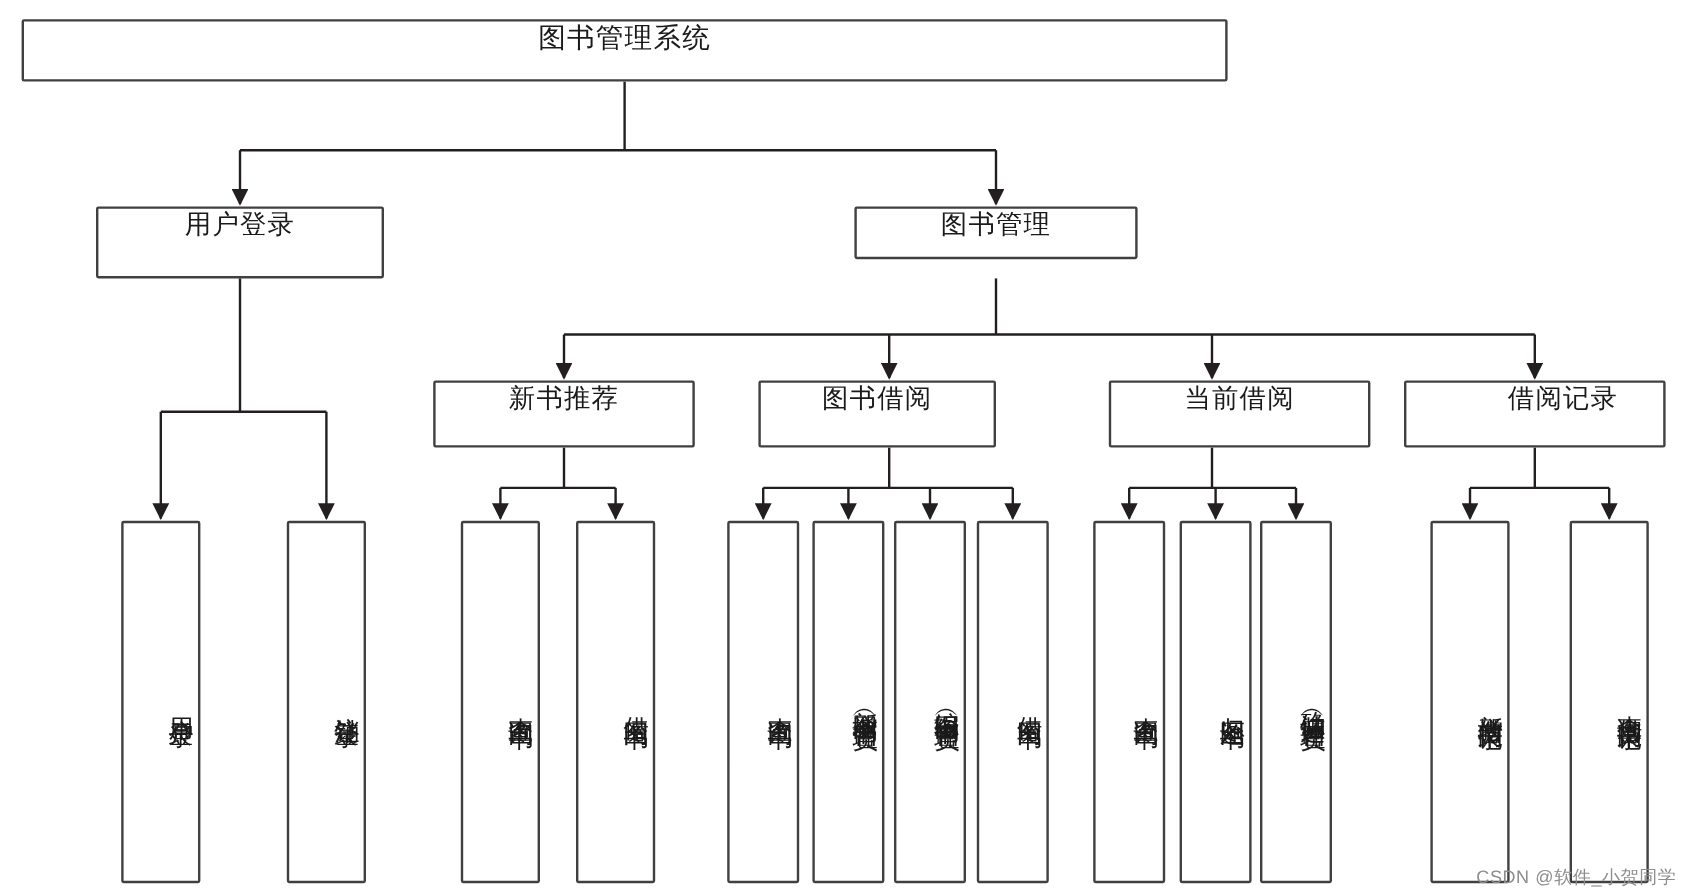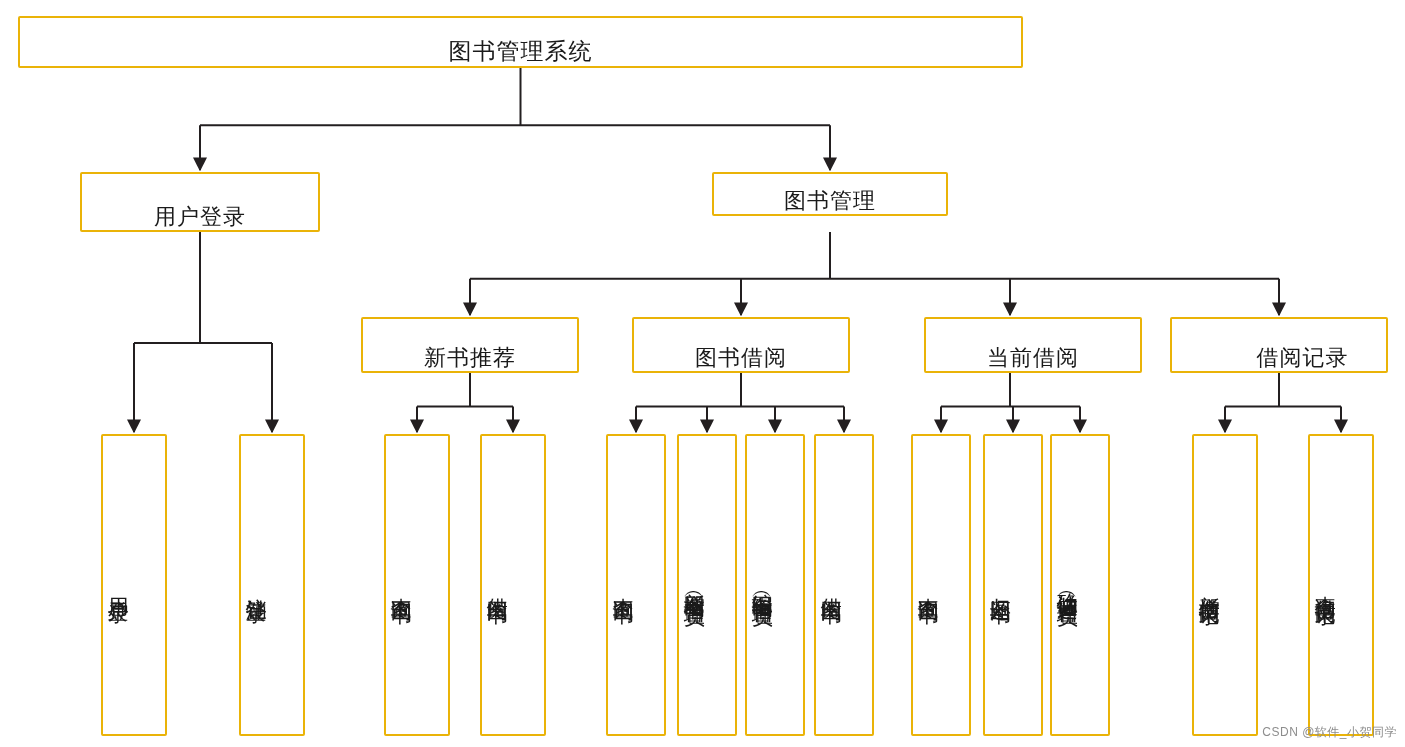--- a/index.html
+++ b/index.html
@@ -21,24 +21,24 @@
   #edges {
     position: absolute;
     left: 0;
     top: 0;
     width: 1405px;
     height: 747px;
   }
   .node {
     position: absolute;
     box-sizing: border-box;
-    border: 2px solid #eab308;
+    border: 2px solid #404040;
     background: #ffffff;
     display: flex;
-    align-items: flex-end;
+    align-items: flex-start;
     justify-content: center;
     text-align: center;
     border-radius: 2px;
   }
   .node.horiz {
     font-size: 22px;
     line-height: 1.2;
     letter-spacing: 1px;
   }
   .node.vert {
@@ -57,21 +57,21 @@
   }
   .node .label {
     display: block;
     white-space: pre-line;
   }
   .node.root { font-size: 23px; }
   #watermark {
     position: absolute;
     right: 8px;
     bottom: 6px;
-    font-size: 12px;
+    font-size: 15px;
     color: #8d8d8d;
     letter-spacing: 0.5px;
     user-select: none;
     margin-left: 45px;
   }
 </style>
 </head>
 <body>
 
 <div id="canvas">
@@ -121,21 +121,21 @@
       </div>
       <div class="node horiz" style="left: 80px; top: 172px; width: 240px; height: 60px;">
         <span class="label">用户登录</span>
       </div>
       <div class="node horiz" style="left: 712px; top: 172px; width: 236px; height: 44px;">
         <span class="label">图书管理</span>
       </div>
       <div class="node horiz" style="left: 361px; top: 317px; width: 218px; height: 56px; font-family: Liberation Serif, serif;">
         <span class="label">新书推荐</span>
       </div>
-      <div class="node horiz" style="left: 632px; top: 317px; width: 218px; height: 56px;">
+      <div class="node horiz" style="left: 632px; top: 317px; width: 198px; height: 56px;">
         <span class="label">图书借阅</span>
       </div>
       <div class="node horiz" style="left: 901px; top: 317px; width: 218px; height: 56px; margin-left: 23px;">
         <span class="label">当前借阅</span>
       </div>
       <div class="node horiz" style="left: 1170px; top: 317px; width: 218px; height: 56px; padding-left: 47px;">
         <span class="label">借阅记录</span>
       </div>
       <div class="node vert" style="left: 101px; top: 434px; width: 66px; height: 302px;">
         <span class="label">用户登录</span>

